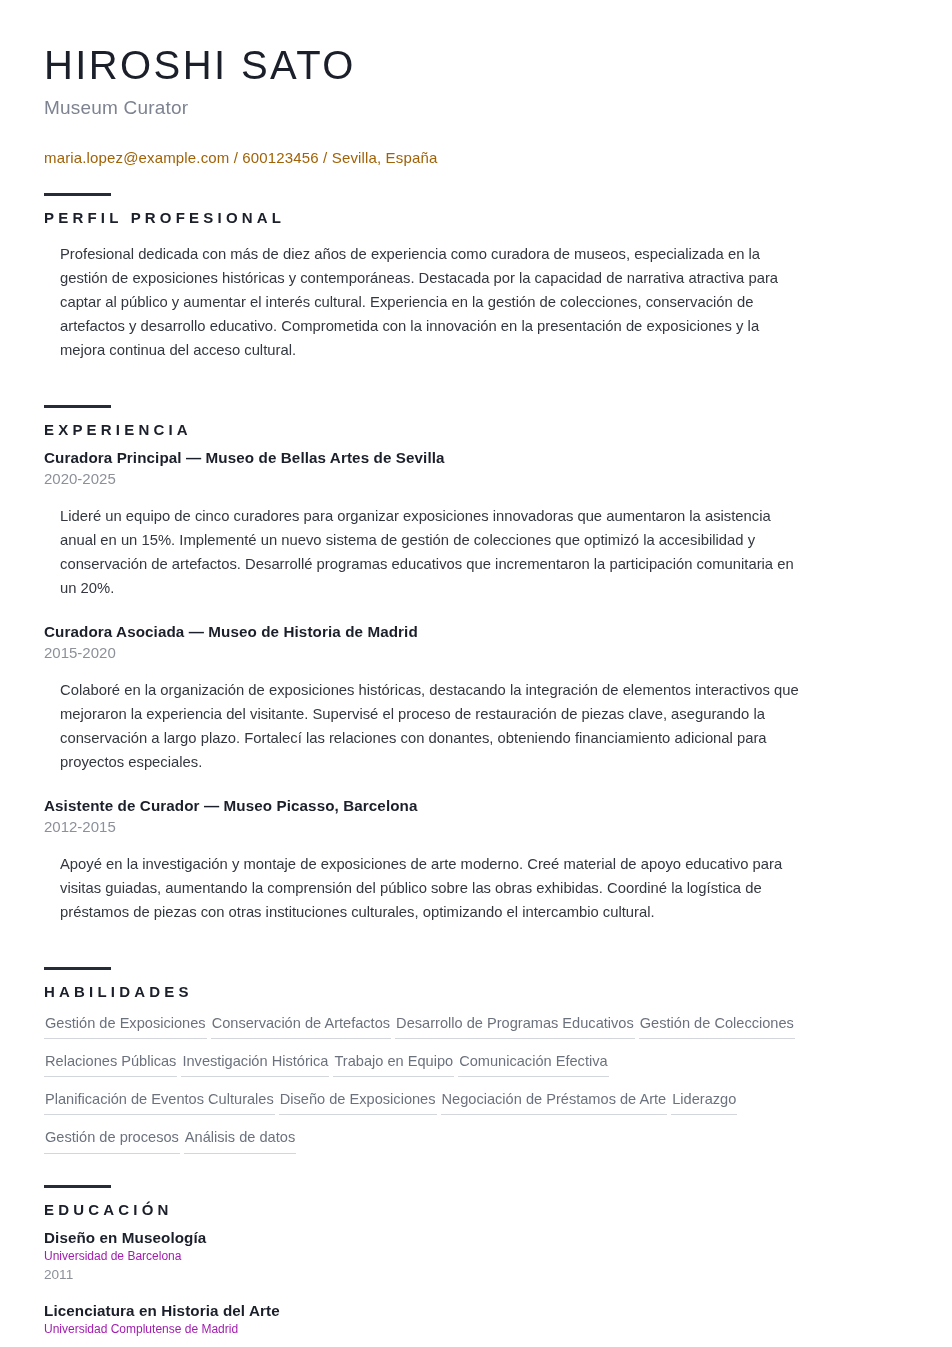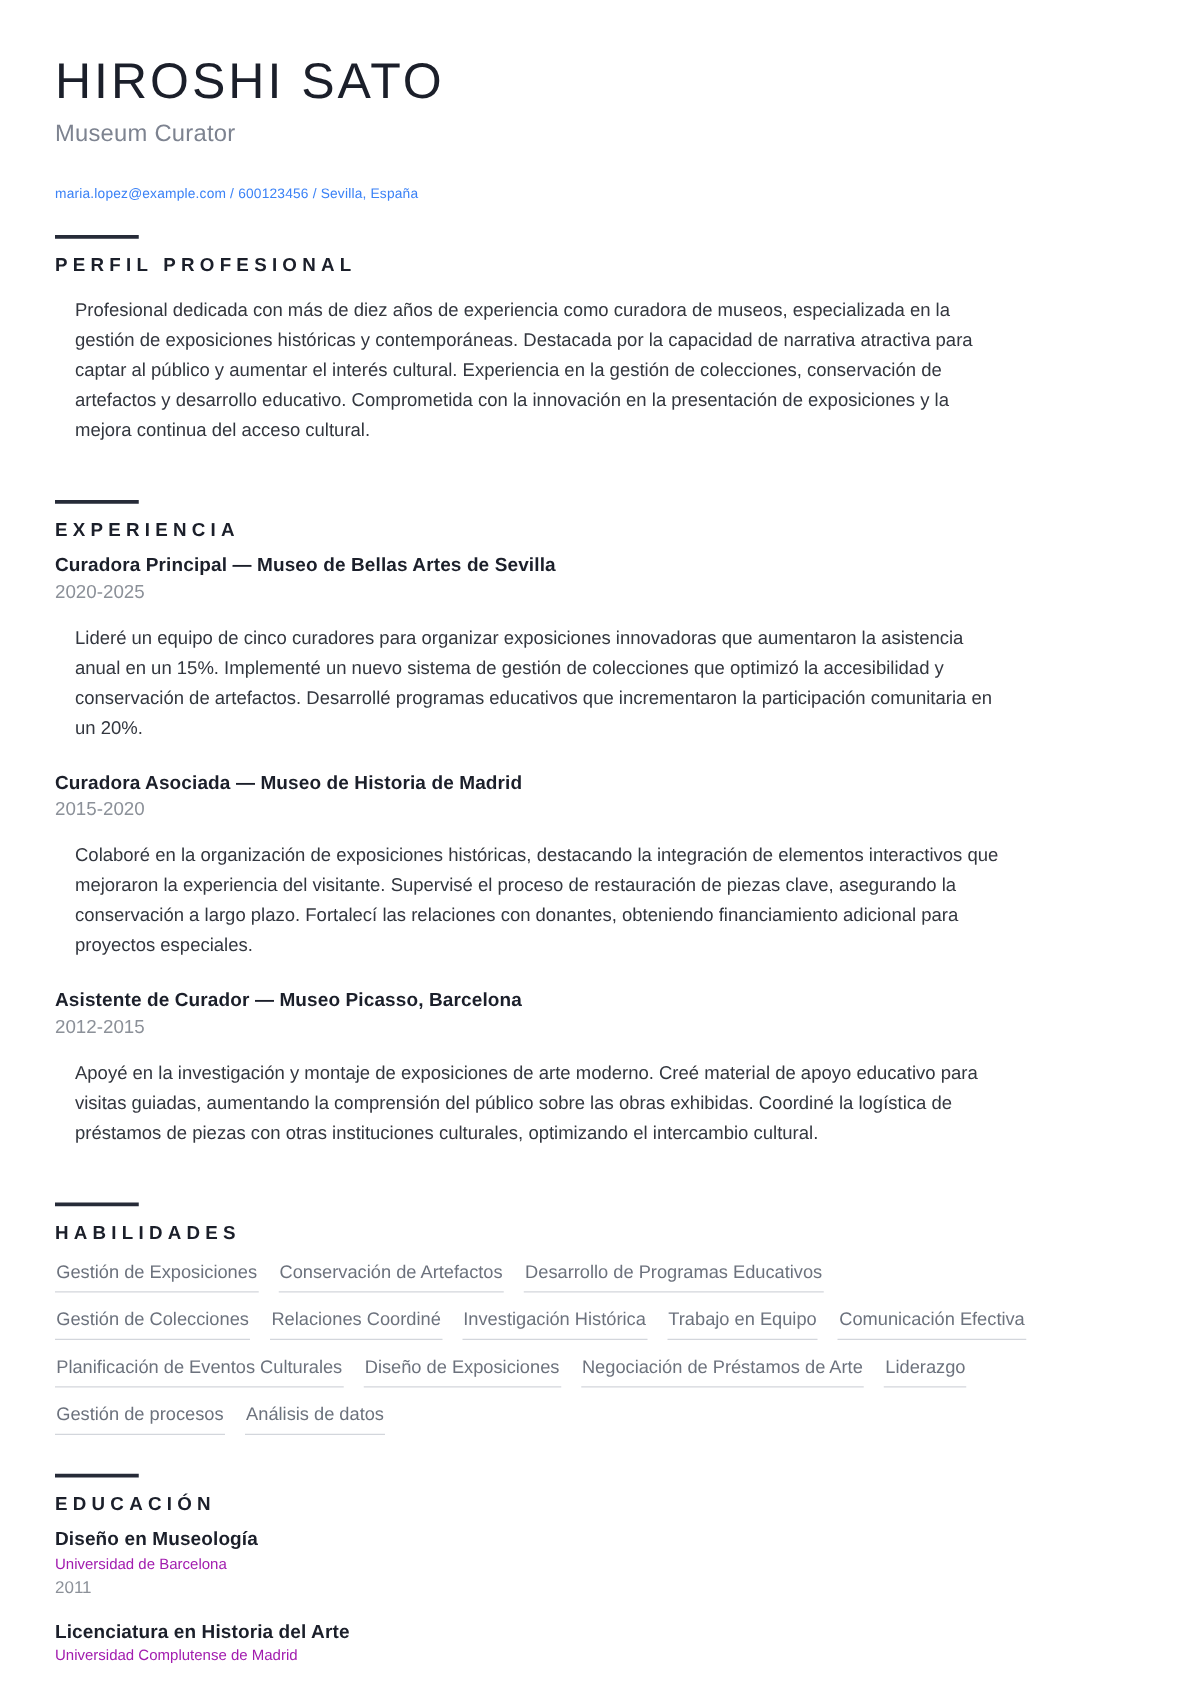--- a/index.html
+++ b/index.html
@@ -35,22 +35,22 @@
   }
   .job-title-sub {
     font-size: 19px;
     font-weight: 400;
     color: #7d8390;
     letter-spacing: 0.2px;
     margin: 0 0 28px 0;
     line-height: 1.2;
   }
   .contact-line {
-    font-size: 11px;
-    color: #3b82f6;
+    font-size: 15px;
+    color: #a16207;
     letter-spacing: 0.15px;
     line-height: 1.3;
   }
 
   
   .section { margin-bottom: 4px; }
   .section-rule {
     width: 67px;
     height: 3px;
     background: #262b38;
@@ -91,21 +91,21 @@
     font-size: 15px;
     color: #8c9199;
     line-height: 1.35;
     margin: 0 0 2px 0;
   }
 
   
   .skills-wrap {
     display: flex;
     flex-wrap: wrap;
-    gap: 0px 16px;
+    gap: 0px 4px;
     margin-top: 2px;
     max-width: 865px;
   }
   .skill-chip {
     font-size: 14.6px;
     color: #6c727d;
     border-bottom: 1px solid #d3d6dc;
     padding: 3px 1px 4px 1px;
     margin-bottom: 9px;
     line-height: 1.45;
@@ -196,21 +196,21 @@
   <div class="spacer-lg"></div>
 
   <div class="section">
     <div class="section-rule"></div>
     <h2 class="section-heading">HABILIDADES</h2>
     <div class="skills-wrap">
       <span class="skill-chip">Gestión de Exposiciones</span>
       <span class="skill-chip">Conservación de Artefactos</span>
       <span class="skill-chip">Desarrollo de Programas Educativos</span>
       <span class="skill-chip">Gestión de Colecciones</span>
-      <span class="skill-chip">Relaciones Coordiné</span>
+      <span class="skill-chip">Relaciones Públicas</span>
       <span class="skill-chip">Investigación Histórica</span>
       <span class="skill-chip">Trabajo en Equipo</span>
       <span class="skill-chip">Comunicación Efectiva</span>
       <span class="skill-chip">Planificación de Eventos Culturales</span>
       <span class="skill-chip">Diseño de Exposiciones</span>
       <span class="skill-chip">Negociación de Préstamos de Arte</span>
       <span class="skill-chip">Liderazgo</span>
       <span class="skill-chip">Gestión de procesos</span>
       <span class="skill-chip">Análisis de datos</span>
     </div>

